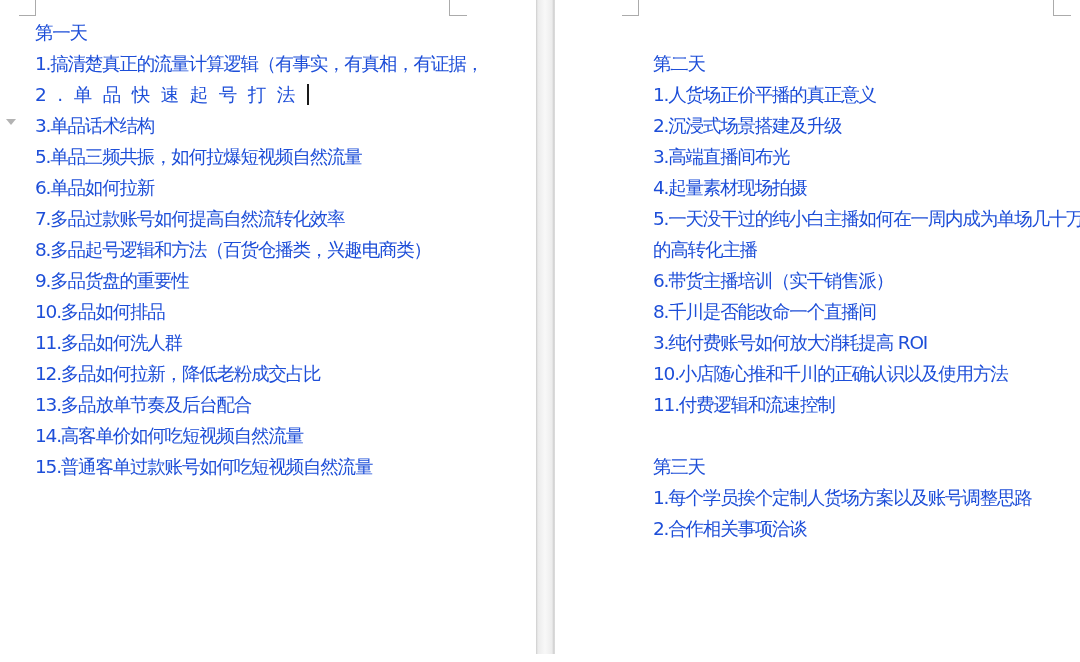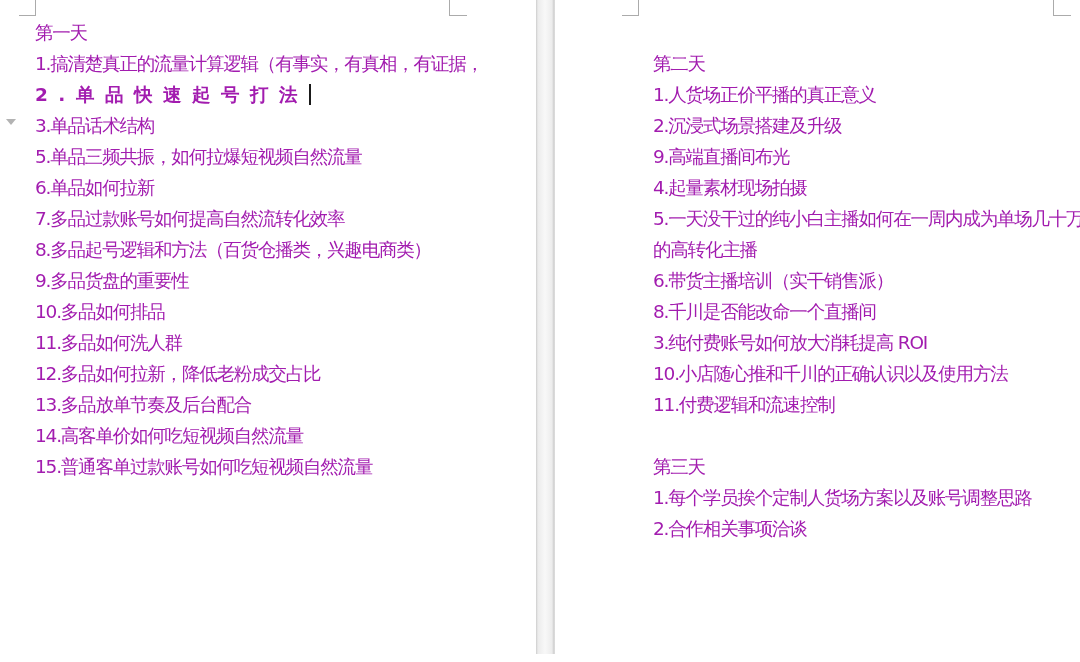--- a/index.html
+++ b/index.html
@@ -2,21 +2,21 @@
 <html><head>
 <meta charset="utf-8">
 <style>
   html,body{margin:0;padding:0;background:#ffffff;}
   .stage{
     position:relative;
     width:1080px;height:654px;
     background:#ffffff;
     overflow:hidden;
     font-family:"DejaVu Sans","Liberation Sans",sans-serif;
-    color:#a21caf;
+    color:#1d4ed8;
   }
   
   .crop{position:absolute;top:0;height:15px;}
   .crop.tl{border-right:1px solid #ababab;border-bottom:1px solid #ababab;}
   .crop.tr{border-left:1px solid #ababab;border-bottom:1px solid #ababab;}
   .crop.m1{left:19px;width:16px;}
   .crop.m2{left:449px;width:17px;}
   .crop.m3{left:622px;width:16px;}
   .crop.m4{left:1053px;width:17px;}
   
@@ -31,21 +31,21 @@
     background:linear-gradient(90deg,#cdcdcd 0px,#ececec 2px,#f8f8f8 9px,#ececec 16px,#cdcdcd 18px,#e6e6e6 19px);
   }
   
   .col{position:absolute;top:17px;}
   .col1{left:35px;width:475px;}
   .col2{left:653px;width:442px;}
   .line{
     height:31px;line-height:31px;white-space:nowrap;
     font-size:18.5px;letter-spacing:-1.2px;
   }
-  .line.wide span{letter-spacing:10.5px;font-weight:bold;}
+  .line.wide span{letter-spacing:10.5px;}
   .blank-row{height:31px;}
   .text-caret{
     display:inline-block;width:2px;height:21px;background:#1a1a1a;
     vertical-align:-4px;margin-left:1px;
   }
 </style>
 </head>
 <body>
 
 <div class="stage">
@@ -78,21 +78,21 @@
         <div class="line"><span>15.普通客单过款账号如何吃短视频自然流量</span></div>
       </div>
   </div>
 
   <div class="col col2">
     <div class="blank-row"></div>
     <div class="line"><span>第二天</span></div>
     <div id="p2a-items">
         <div class="line"><span>1.人货场正价平播的真正意义</span></div>
         <div class="line"><span>2.沉浸式场景搭建及升级</span></div>
-        <div class="line"><span>9.高端直播间布光</span></div>
+        <div class="line"><span>3.高端直播间布光</span></div>
         <div class="line"><span>4.起量素材现场拍摄</span></div>
         <div class="line"><span>5.一天没干过的纯小白主播如何在一周内成为单场几十万</span></div>
         <div class="line"><span>的高转化主播</span></div>
         <div class="line"><span>6.带货主播培训（实干销售派）</span></div>
         <div class="line"><span>8.千川是否能改命一个直播间</span></div>
         <div class="line"><span>3.纯付费账号如何放大消耗提高 ROI</span></div>
         <div class="line"><span>10.小店随心推和千川的正确认识以及使用方法</span></div>
         <div class="line"><span>11.付费逻辑和流速控制</span></div>
       </div>
     <div class="blank-row"></div>

